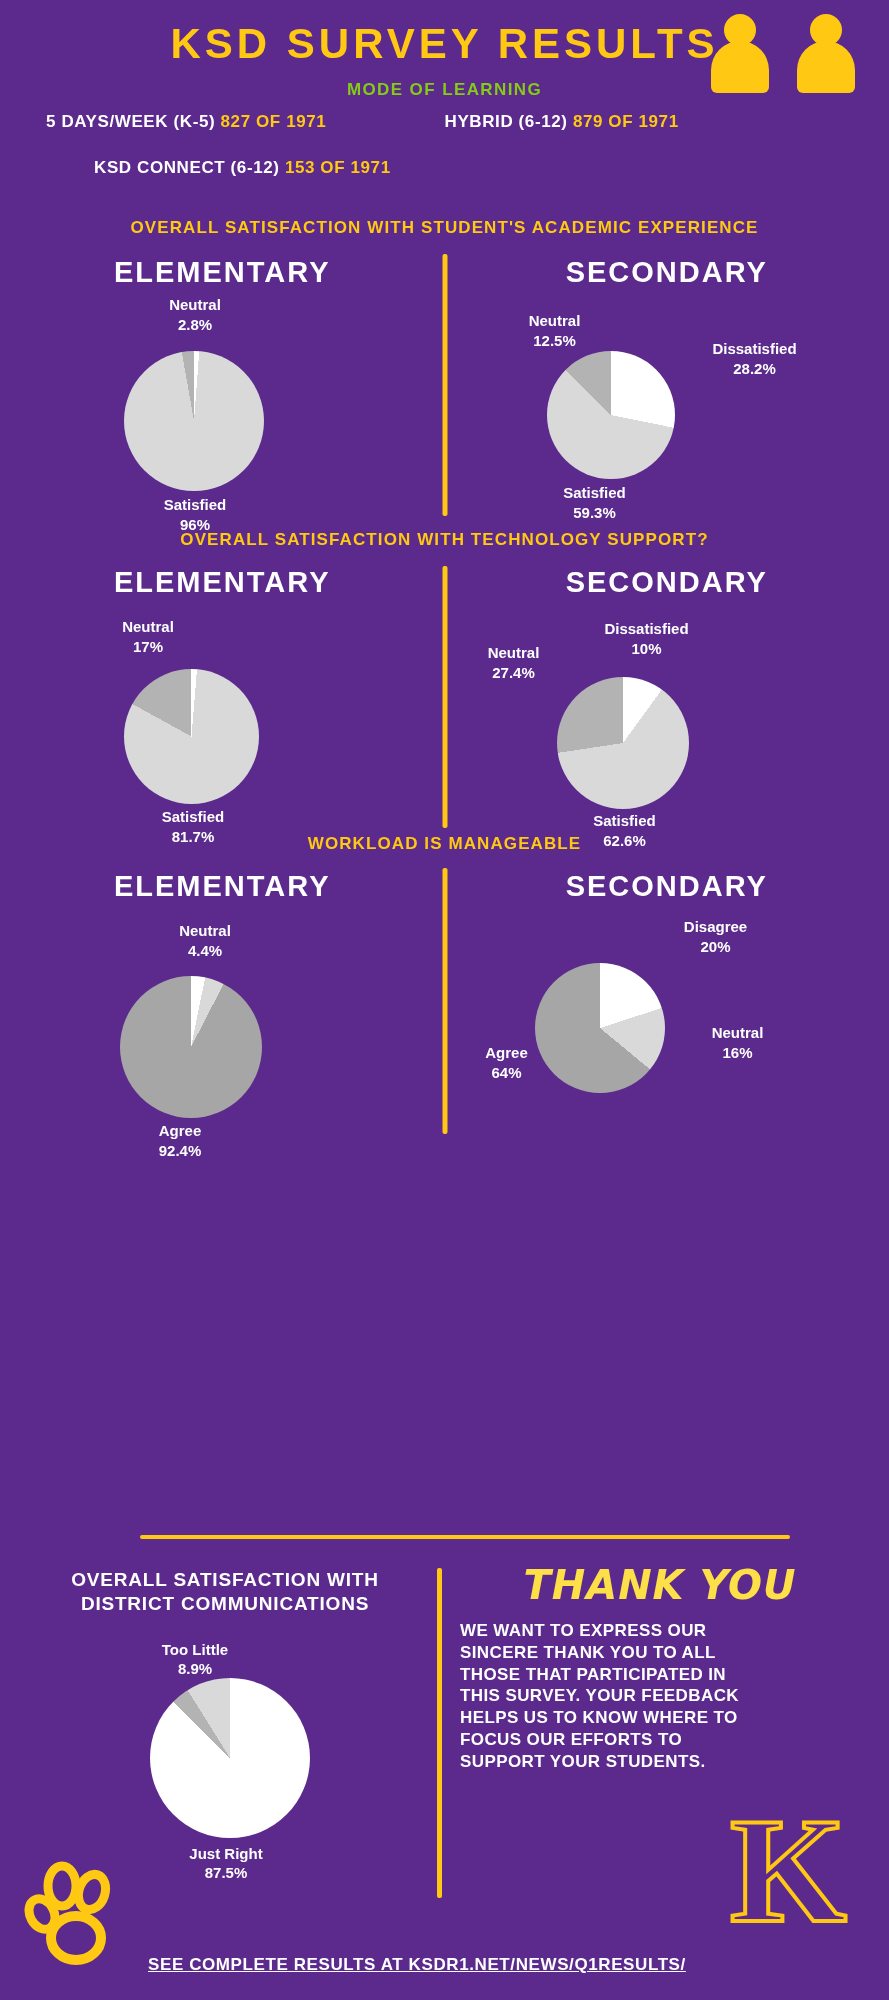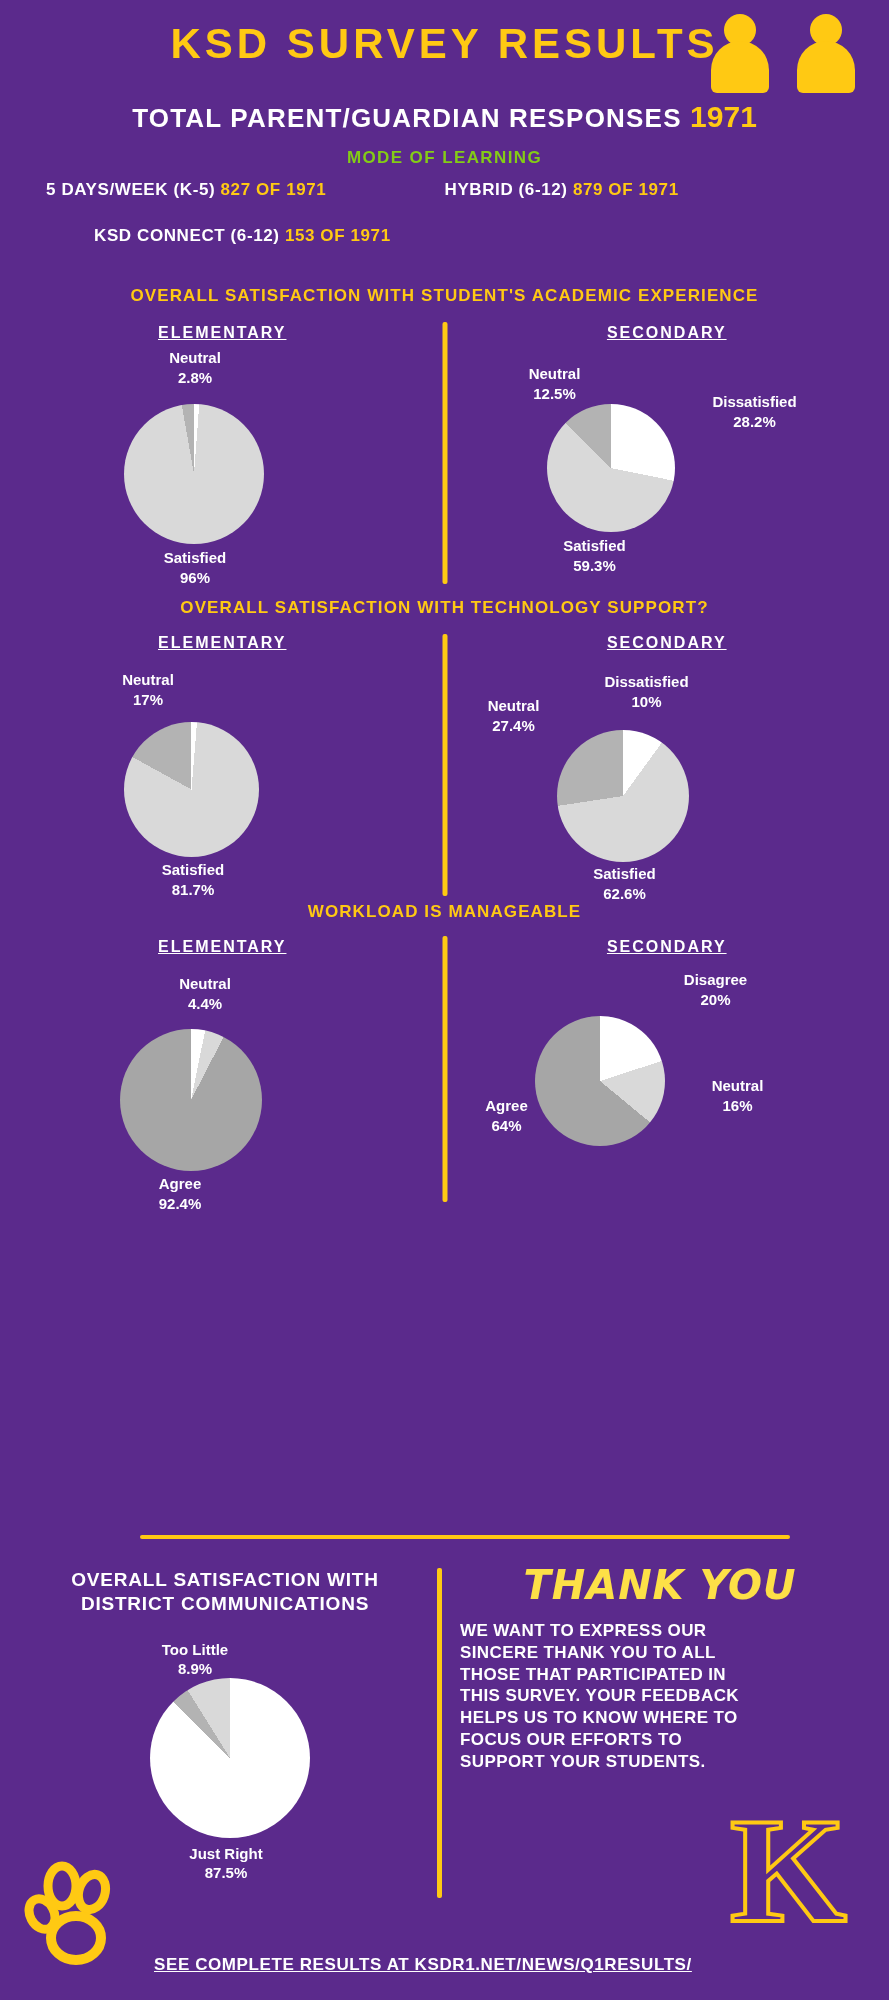--- a/index.html
+++ b/index.html
@@ -122,25 +122,24 @@
   .divider-v {
     position: absolute;
     left: 50%;
     width: 5px;
     background: #FFC913;
     transform: translateX(-50%);
     border-radius: 2px;
   }
   .col { position: relative; text-align: center; }
   .col-head {
-    font-size: 16px;
+    font-size: 29px;
     font-weight: bold;
     letter-spacing: 2px;
     text-transform: uppercase;
-    text-decoration: underline;
   }
   .chart-wrap {
     position: relative;
     width: 100%;
     height: 100%;
   }
   .pie {
     border-radius: 50%;
     position: absolute;
   }
@@ -221,24 +220,20 @@
           <div class="body"></div>
       </div>
       <div class="person p2">
         <div class="head"></div>
           <div class="body"></div>
       </div>
     </div>
 
     <div class="title">KSD SURVEY RESULTS</div>
 
-    <div class="total-line">
-      <span>TOTAL PARENT/GUARDIAN RESPONSES</span>
-      <span class="num">1971</span>
-    </div>
 
     <div class="mode-head">MODE OF LEARNING</div>
 
     <div class="mode-grid">
       <div class="mode-item">
         <span>5 DAYS/WEEK  (K-5)</span>
         <span class="v">827 OF 1971</span>
       </div>
       <div class="mode-item">
         <span>HYBRID (6-12)</span>
@@ -428,15 +423,15 @@
 
   <svg class="paw" style="left:24px; top:1856px;" width="110" height="110" viewBox="0 0 110 110">
     <ellipse cx="38" cy="30" rx="14" ry="20" fill="none" stroke="#FFC913" stroke-width="9"></ellipse>
     <ellipse cx="68" cy="36" rx="13" ry="18" fill="none" stroke="#FFC913" stroke-width="9" transform="rotate(18 68 36)"></ellipse>
     <ellipse cx="18" cy="58" rx="12" ry="16" fill="none" stroke="#FFC913" stroke-width="9" transform="rotate(-28 18 58)"></ellipse>
     <ellipse cx="52" cy="82" rx="25" ry="22" fill="none" stroke="#FFC913" stroke-width="10"></ellipse>
   </svg>
 
   <div class="klogo" style="left:730px; top:1795px;">K</div>
 
-  <a class="footer-url" style="left:148px; top:1955px;margin-left:6px;" href="#">SEE COMPLETE RESULTS AT KSDR1.NET/NEWS/Q1RESULTS/</a>
+  <a class="footer-url" style="left:148px; top:1955px;" href="#">SEE COMPLETE RESULTS AT KSDR1.NET/NEWS/Q1RESULTS/</a>
 
 </div>
 
 </body></html>

